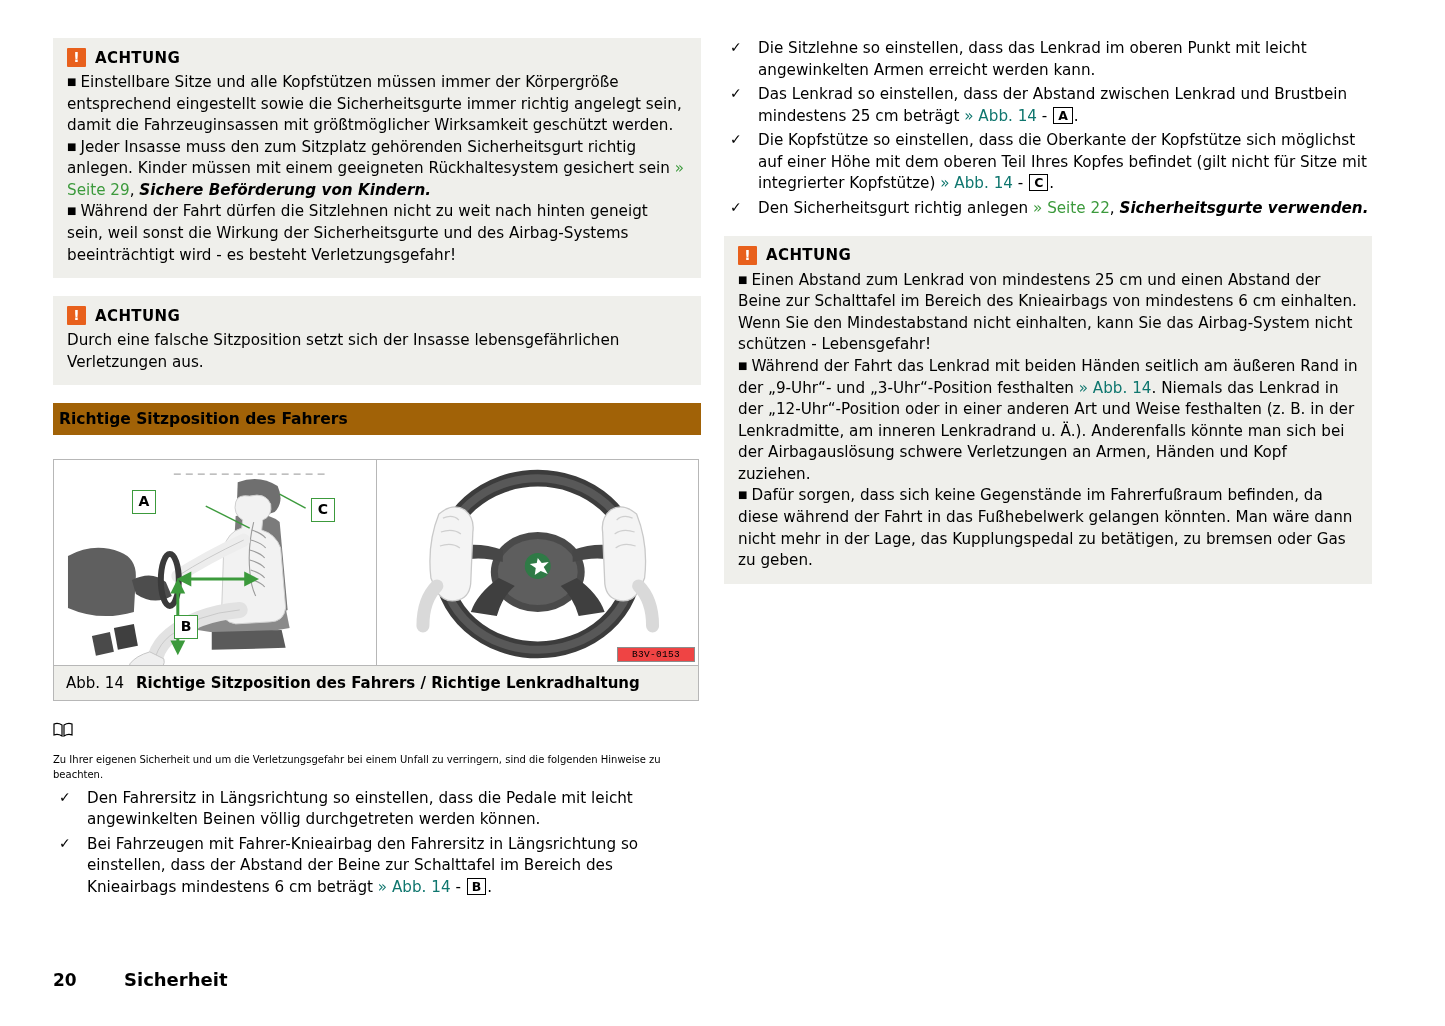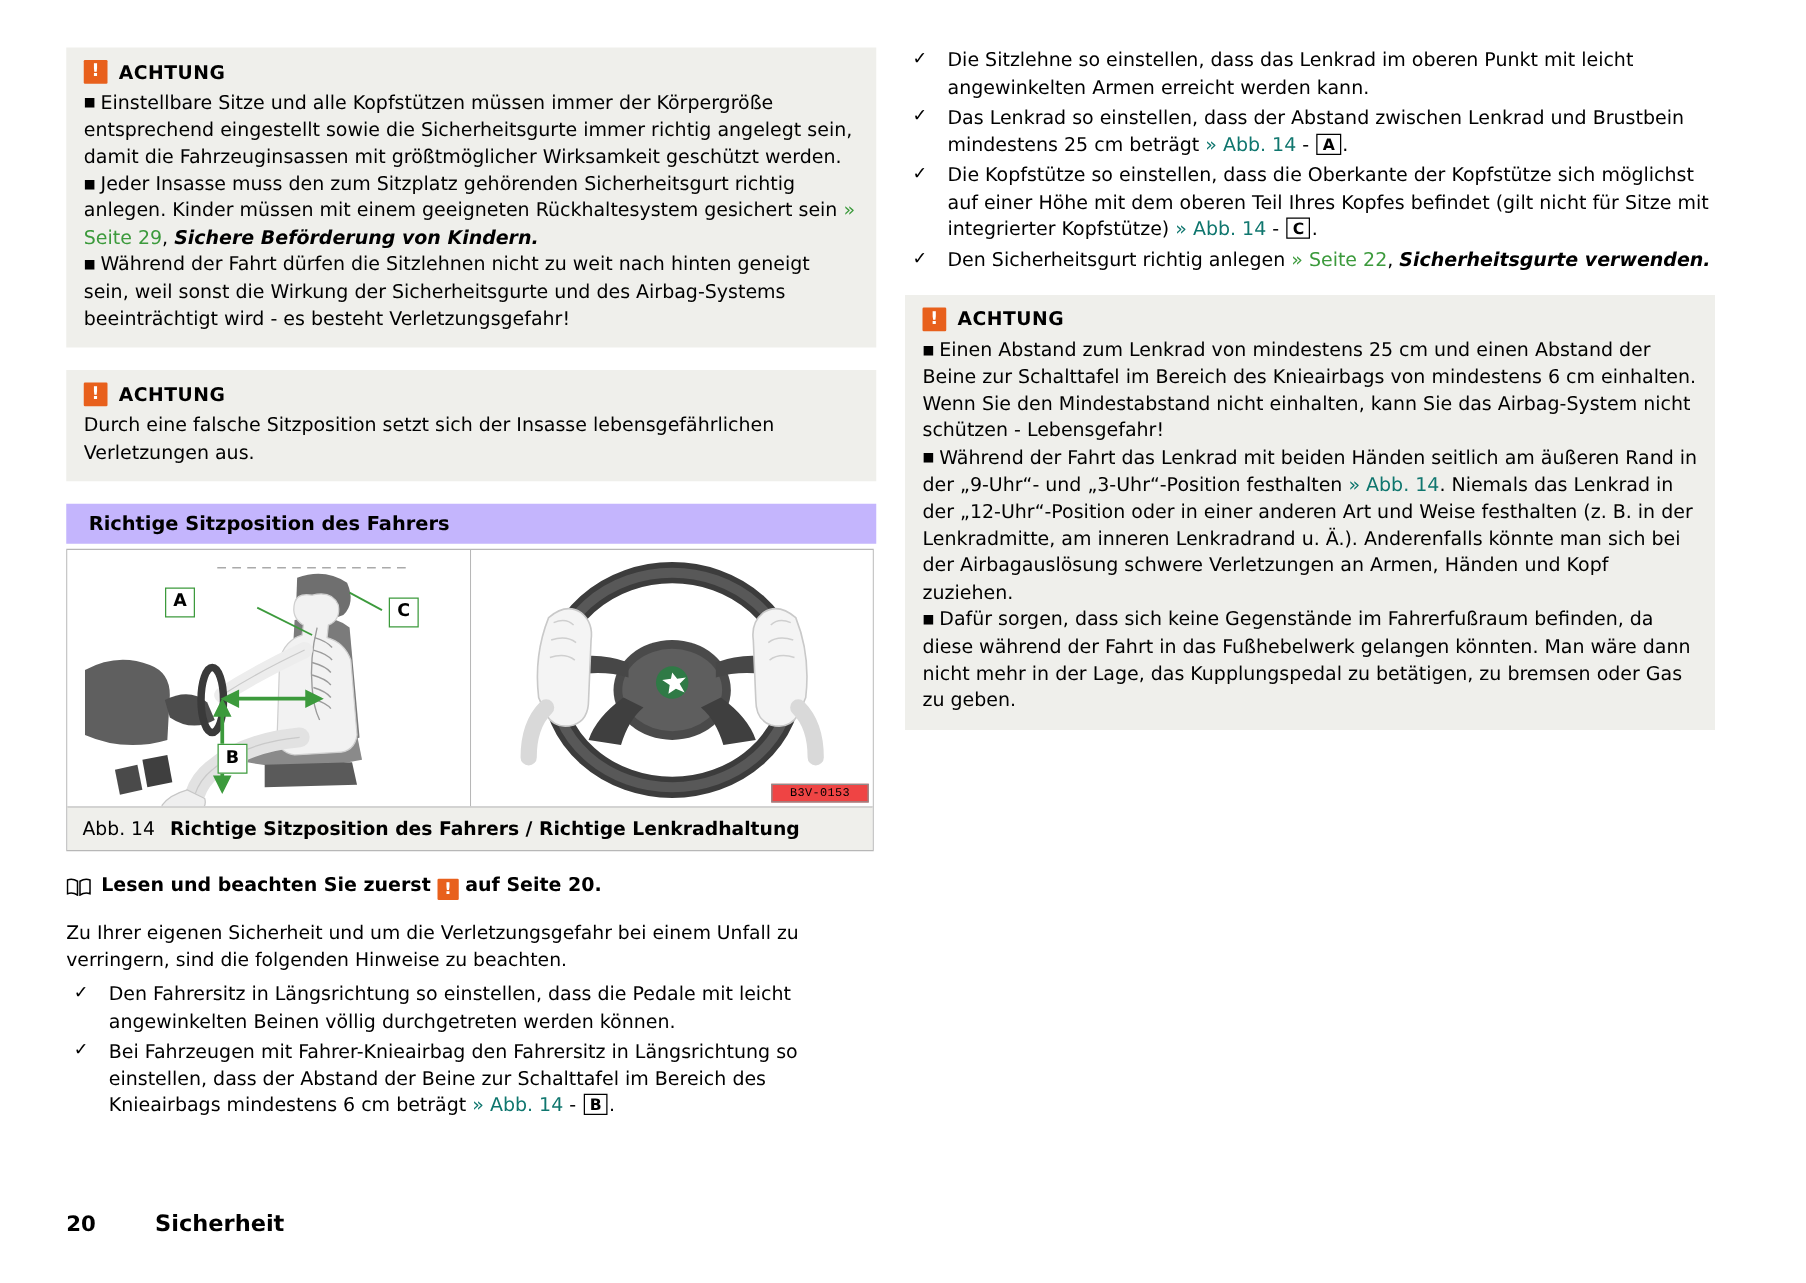--- a/index.html
+++ b/index.html
@@ -79,25 +79,25 @@
   .ref {
     color: #0f766e;
   }
   .ref-green {
     color: #3c9a3c;
   }
   .ital { font-style: italic; font-weight: bold; }
 
   
   .sechead {
-    background: #c4b5fd;
+    background: #a16207;
     font-size: 15.5px;
     font-weight: bold;
-    padding: 7px 18px;
-    margin-bottom: 4px;
+    padding: 7px 6px;
+    margin-bottom: 24px;
   }
 
   
   .figure {
     border: 1px solid #b7b7b7;
     width: 646px;
     box-sizing: border-box;
     background: #ffffff;
   }
   .figimgs {
@@ -156,21 +156,21 @@
   .booklet {
     display: inline-block;
     width: 20px;
     height: 15px;
     flex: none;
     margin-top: 3px;
   }
 
   
   .para {
-    font-size: 15px;
+    font-size: 10px;
     line-height: 1.42;
     margin: 0 0 6px 0;
   }
   .checklist { margin: 0; padding: 0; list-style: none; }
   .checkitem {
     display: flex;
     font-size: 15.2px;
     line-height: 1.42;
     margin-bottom: 3px;
   }
@@ -339,21 +339,20 @@
       </div>
     </div>
 
     <div class="readnote">
       <span class="booklet">
         <svg width="20" height="15" viewBox="0 0 20 15">
           <path d="M1 2 q4 -1.5 8 1 v11 q-4 -2.5 -8 -1 z" fill="none" stroke="#000" stroke-width="1.2"></path>
           <path d="M19 2 q-4 -1.5 -8 1 v11 q4 -2.5 8 -1 z" fill="none" stroke="#000" stroke-width="1.2"></path>
         </svg>
       </span>
-      <span><span>Lesen und beachten Sie zuerst</span> <span class="warnicon" style="width:17px;height:17px;line-height:17px;font-size:13px;vertical-align:-2px;">!</span> <span>auf Seite 20.</span></span>
     </div>
 
     <p class="para">Zu Ihrer eigenen Sicherheit und um die Verletzungsgefahr bei einem Unfall zu verringern, sind die folgenden Hinweise zu beachten.</p>
 
     <ul class="checklist">
       <li class="checkitem">
         <span class="chk">✓</span>
         <span class="chktext">Den Fahrersitz in Längsrichtung so einstellen, dass die Pedale mit leicht angewinkelten Beinen völlig durchgetreten werden können.</span>
       </li>
       <li class="checkitem">

